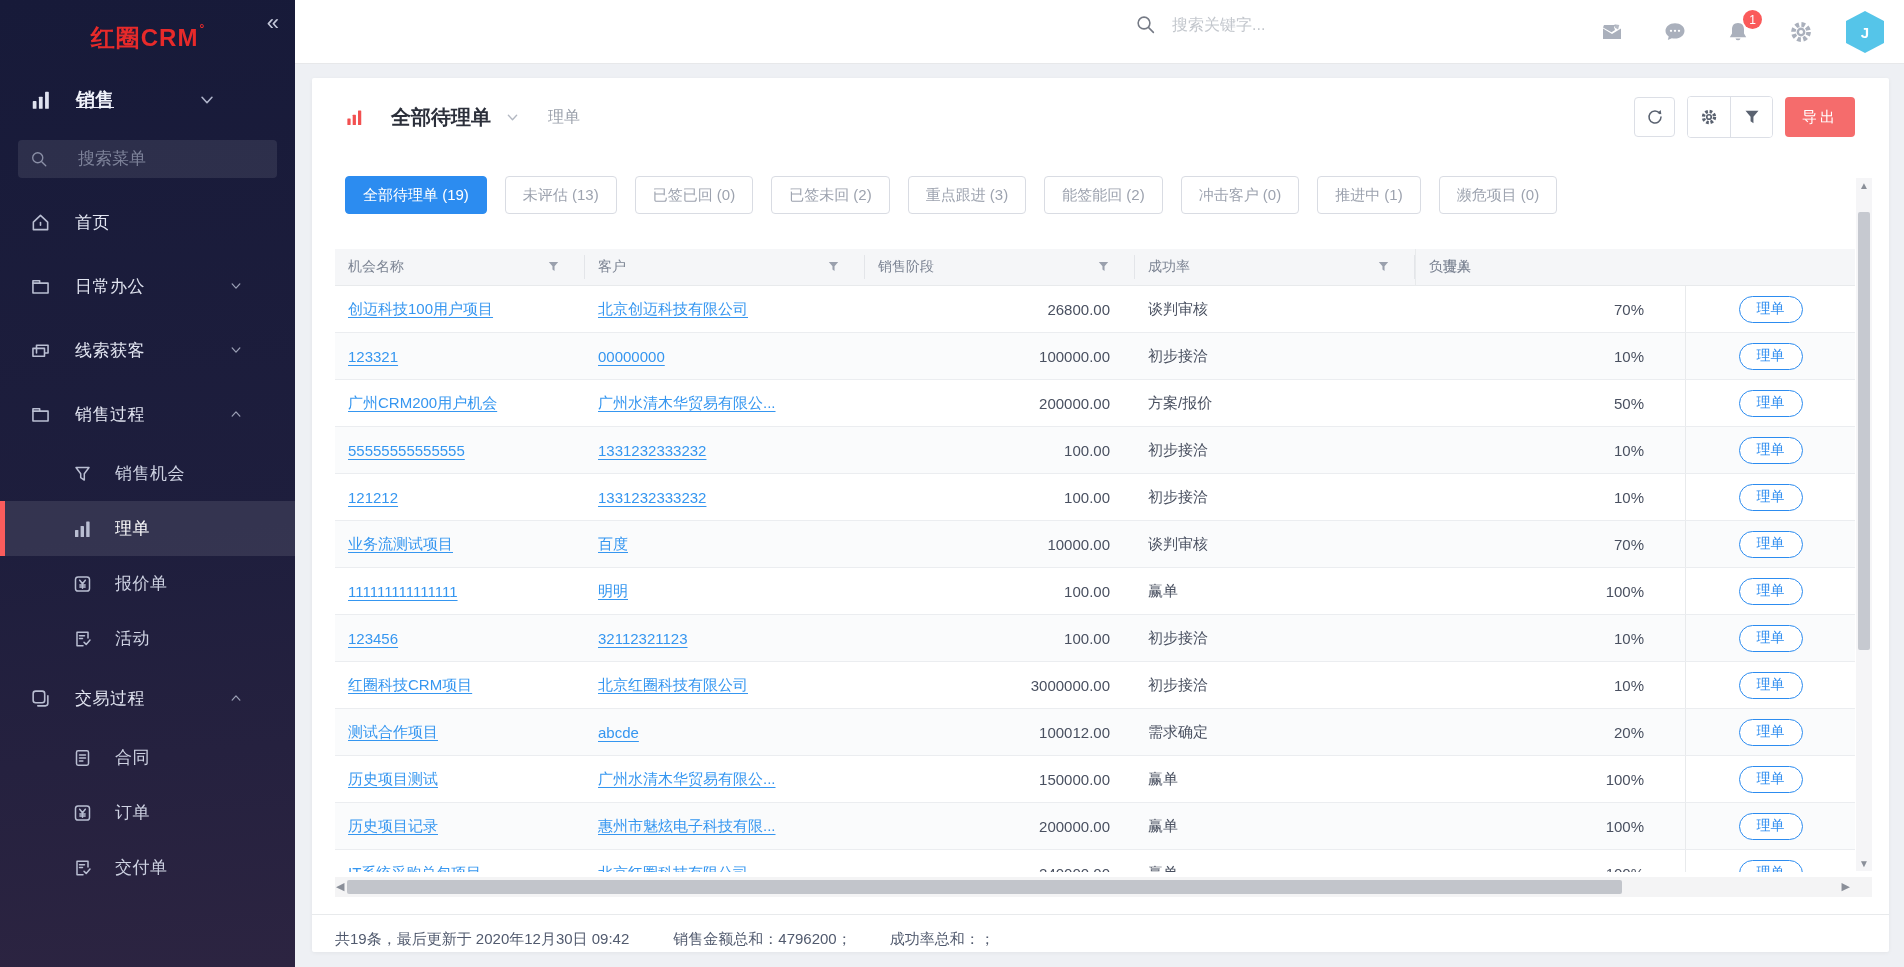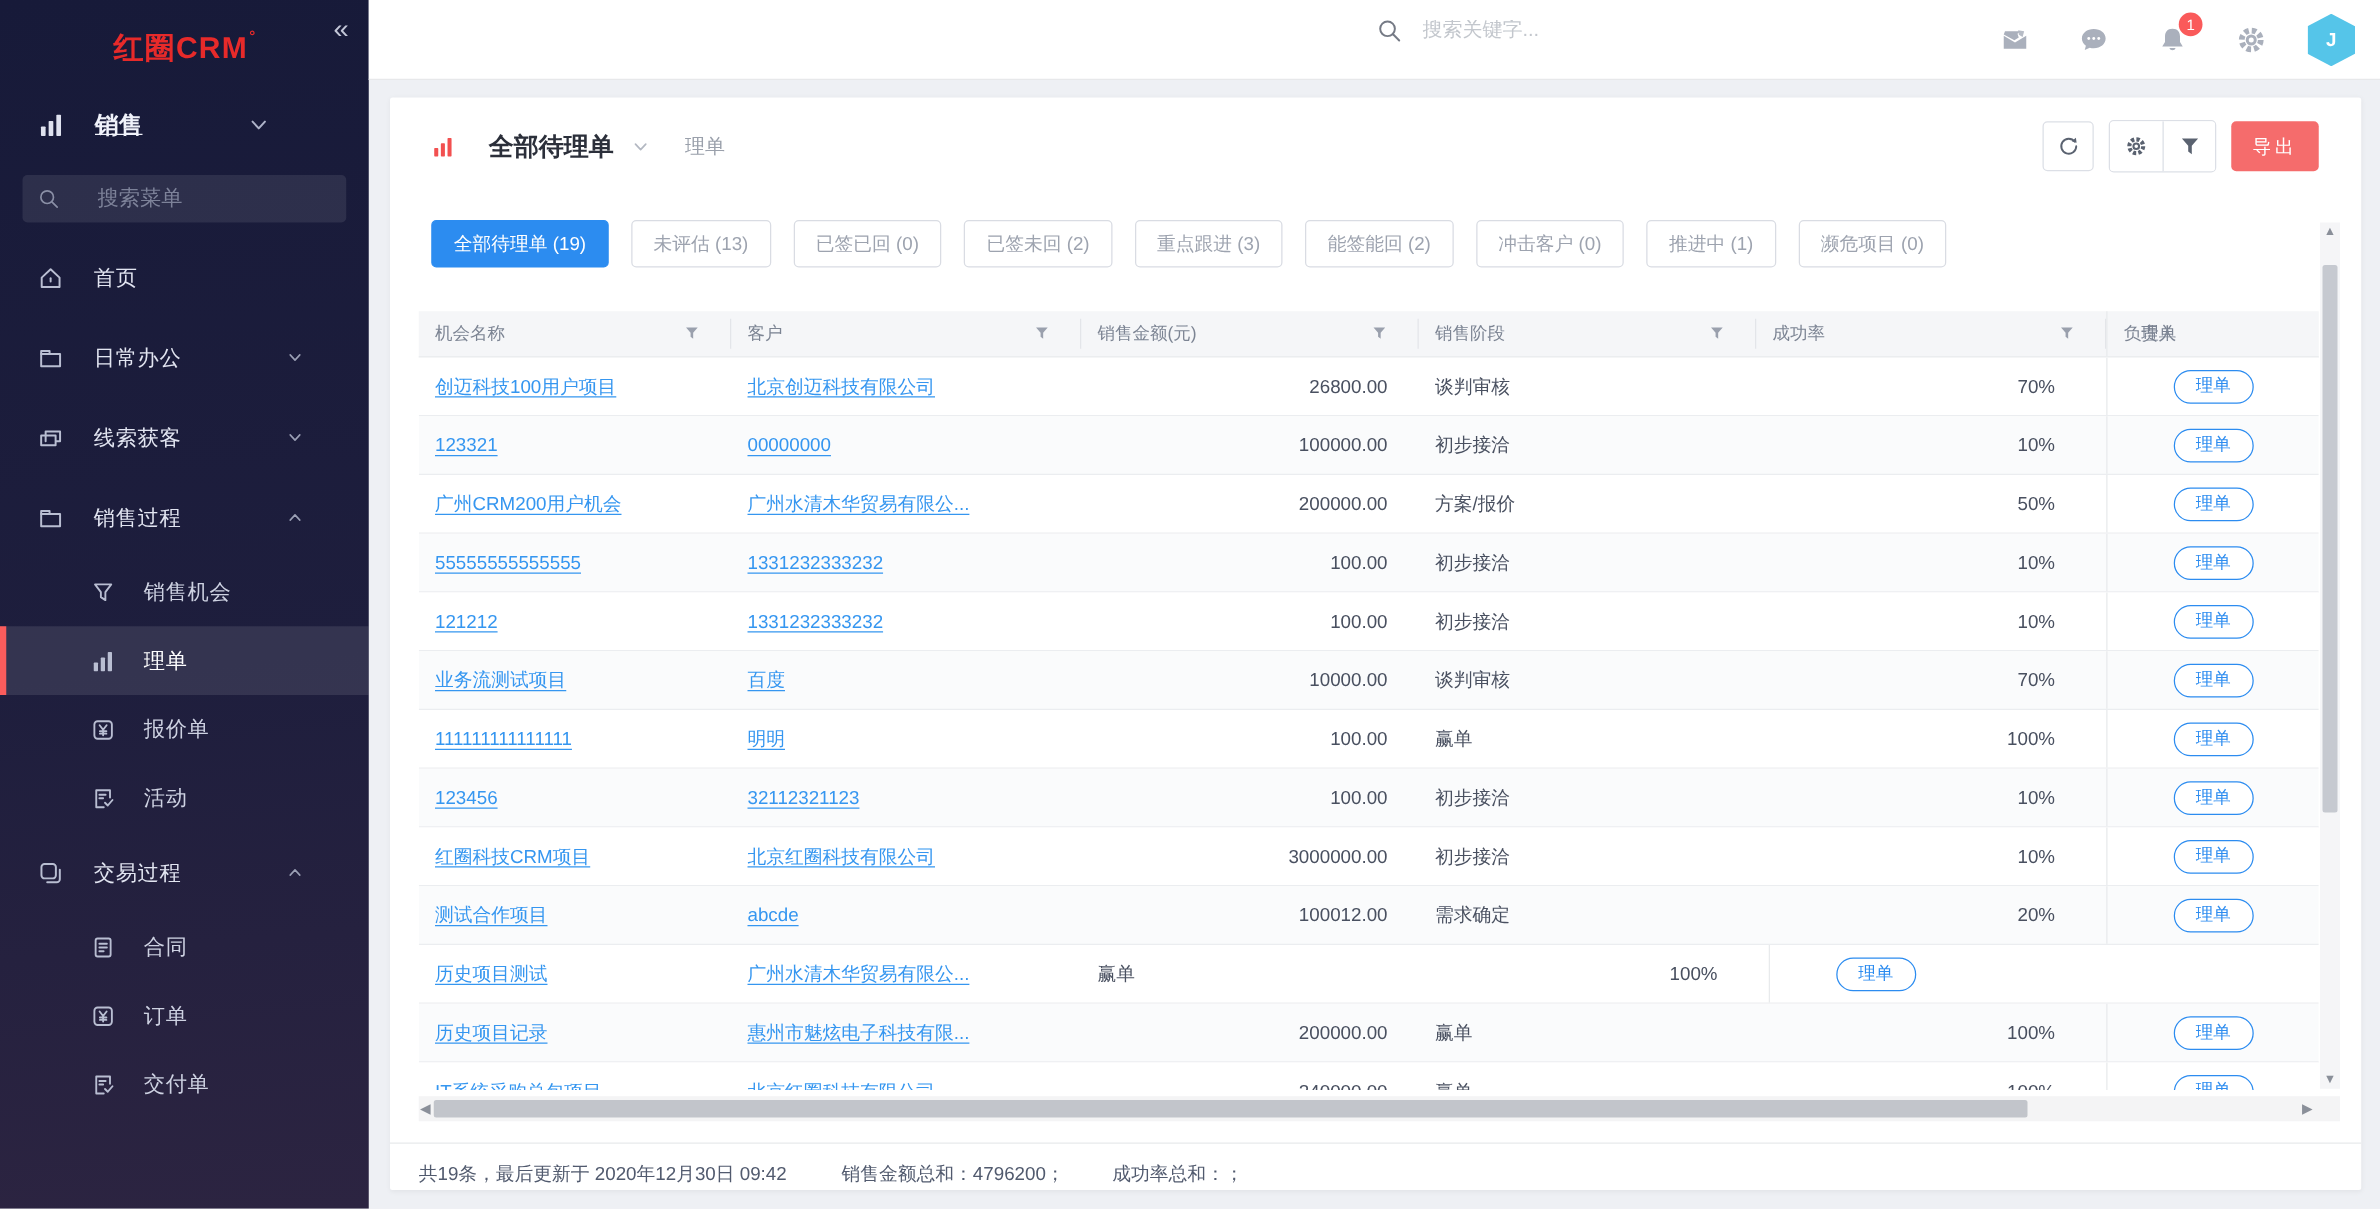--- a/index.html
+++ b/index.html
@@ -30,21 +30,21 @@
   .side-item.sub .s-label { margin-left:22px; }
   .side-item.active { background:rgba(255,255,255,0.10); color:#ffffff; }
   .side-item.active::before { content:""; position:absolute; left:0; top:0; bottom:0; width:5px; background:#fa5c5c; }
   .side-bottom { position:absolute; left:0; bottom:28px; width:295px; height:44px; }
   .side-bottom .s-icon { position:absolute; left:16px; top:10px; width:22px; height:22px; color:#c3c7d8; }
   .side-bottom .sb-label { position:absolute; left:49px; top:2px; width:118px; height:40px; line-height:40px; padding-left:19px; background:rgba(255,255,255,0.08); color:#d6d9e6; font-size:16px; cursor:pointer; }
 
   
   .main { position:relative; flex:1; height:967px; }
   .topbar { position:relative; height:64px; background:#ffffff; border-bottom:1px solid #e7e8ea; }
-  .tb-search { position:absolute; left:806px; top:14px; display:flex; align-items:center; }
+  .tb-search { position:absolute; left:840px; top:14px; display:flex; align-items:center; }
   .tb-search .s-icon { width:21px; height:21px; color:#757a85; }
   .tb-search input { border:none; outline:none; font-size:16px; margin-left:16px; width:150px; color:#555; font-family:inherit; }
   .tb-search input::placeholder { color:#c3c7cd; }
   .tb-icons { position:absolute; right:20px; top:0; height:64px; display:flex; align-items:center; gap:39px; }
   .tb-ic { position:relative; width:24px; height:24px; color:#aab0bc; cursor:pointer; }
   .tb-badge { position:absolute; top:-10px; right:-12px; min-width:19px; height:19px; border-radius:10px; background:#fa5a5a; color:#fff; font-size:12px; display:flex; align-items:center; justify-content:center; padding:0 5px; }
   .avatar { width:38px; height:42px; background:#55c5e9; clip-path:polygon(50% 0,100% 24%,100% 76%,50% 100%,0 76%,0 24%); display:flex; align-items:center; justify-content:center; color:#fff; font-size:15px; font-weight:bold; cursor:pointer; margin-left:-6px; }
 
   .card { position:relative; margin:14px 15px 0 17px; width:1577px; height:874px; background:#ffffff; border-radius:2px; box-shadow:0 1px 4px rgba(0,0,0,0.05); }
   .card-header { position:relative; height:62px; display:flex; align-items:center; padding:16px 34px 0 33px; }
@@ -438,29 +438,20 @@
             </div>
             <div class="th col1">
               <span>客户</span>
               <span class="flt">
                 <svg viewBox="0 0 20 20" width="100%" height="100%">
                   <path fill="currentColor" d="M2.8 3 h14.4 l-5.6 6.6 v7.4 l-3.2-2.4 V9.6z"></path>
                 </svg>
               </span>
               <span class="sep"></span>
             </div>
-            <div class="th col2">
-              <span>销售金额(元)</span>
-              <span class="flt">
-                <svg viewBox="0 0 20 20" width="100%" height="100%">
-                  <path fill="currentColor" d="M2.8 3 h14.4 l-5.6 6.6 v7.4 l-3.2-2.4 V9.6z"></path>
-                </svg>
-              </span>
-              <span class="sep"></span>
-            </div>
             <div class="th col3">
               <span>销售阶段</span>
               <span class="flt">
                 <svg viewBox="0 0 20 20" width="100%" height="100%">
                   <path fill="currentColor" d="M2.8 3 h14.4 l-5.6 6.6 v7.4 l-3.2-2.4 V9.6z"></path>
                 </svg>
               </span>
               <span class="sep"></span>
             </div>
             <div class="th col4">
@@ -617,20 +608,21 @@
                 <button class="act-btn">理单</button>
               </div>
             </div>
             <div class="tr">
               <div class="td col0">
                 <a>历史项目测试</a>
               </div>
               <div class="td col1">
                 <a>广州水清木华贸易有限公...</a>
               </div>
+              <div class="td col2 num">150000.00</div>
               <div class="td col3">赢单</div>
               <div class="td col4 rate">100%</div>
               <div class="td col5 act">
                 <button class="act-btn">理单</button>
               </div>
             </div>
             <div class="tr even">
               <div class="td col0">
                 <a>历史项目记录</a>
               </div>

